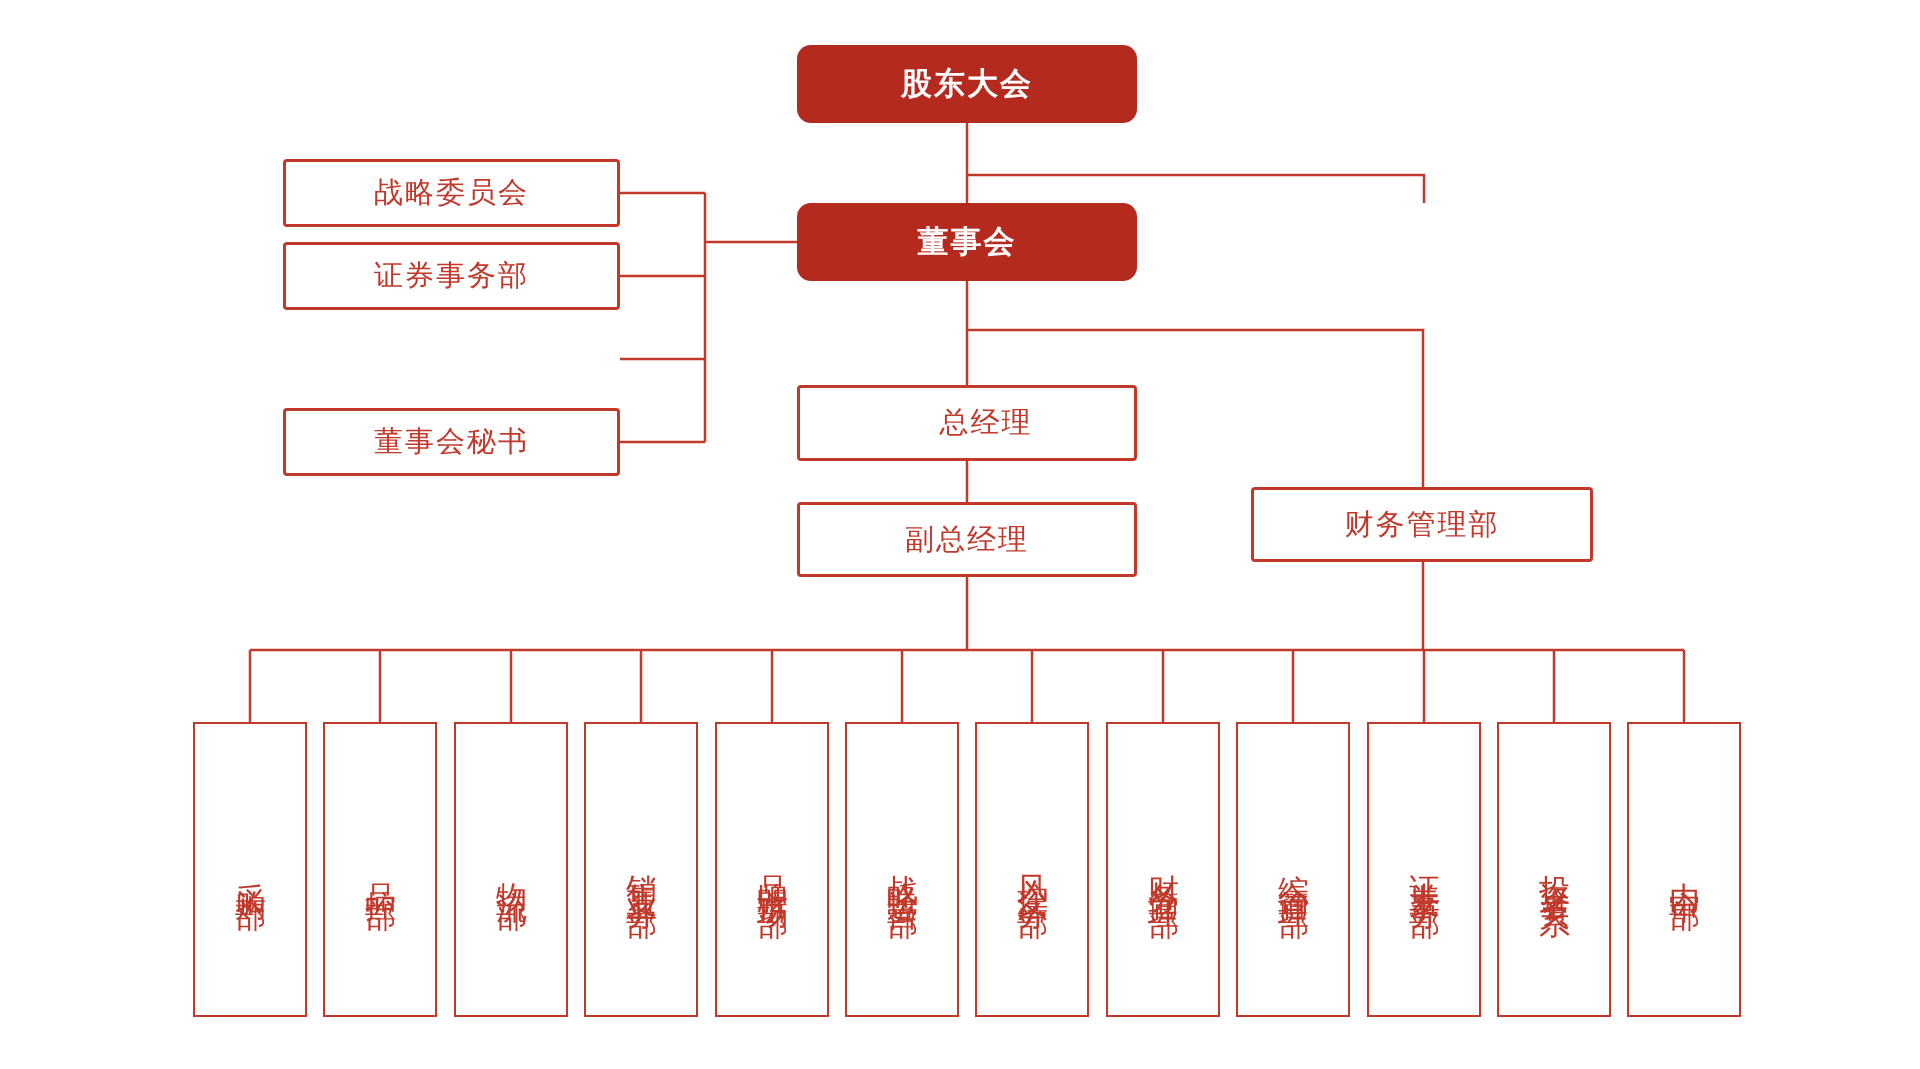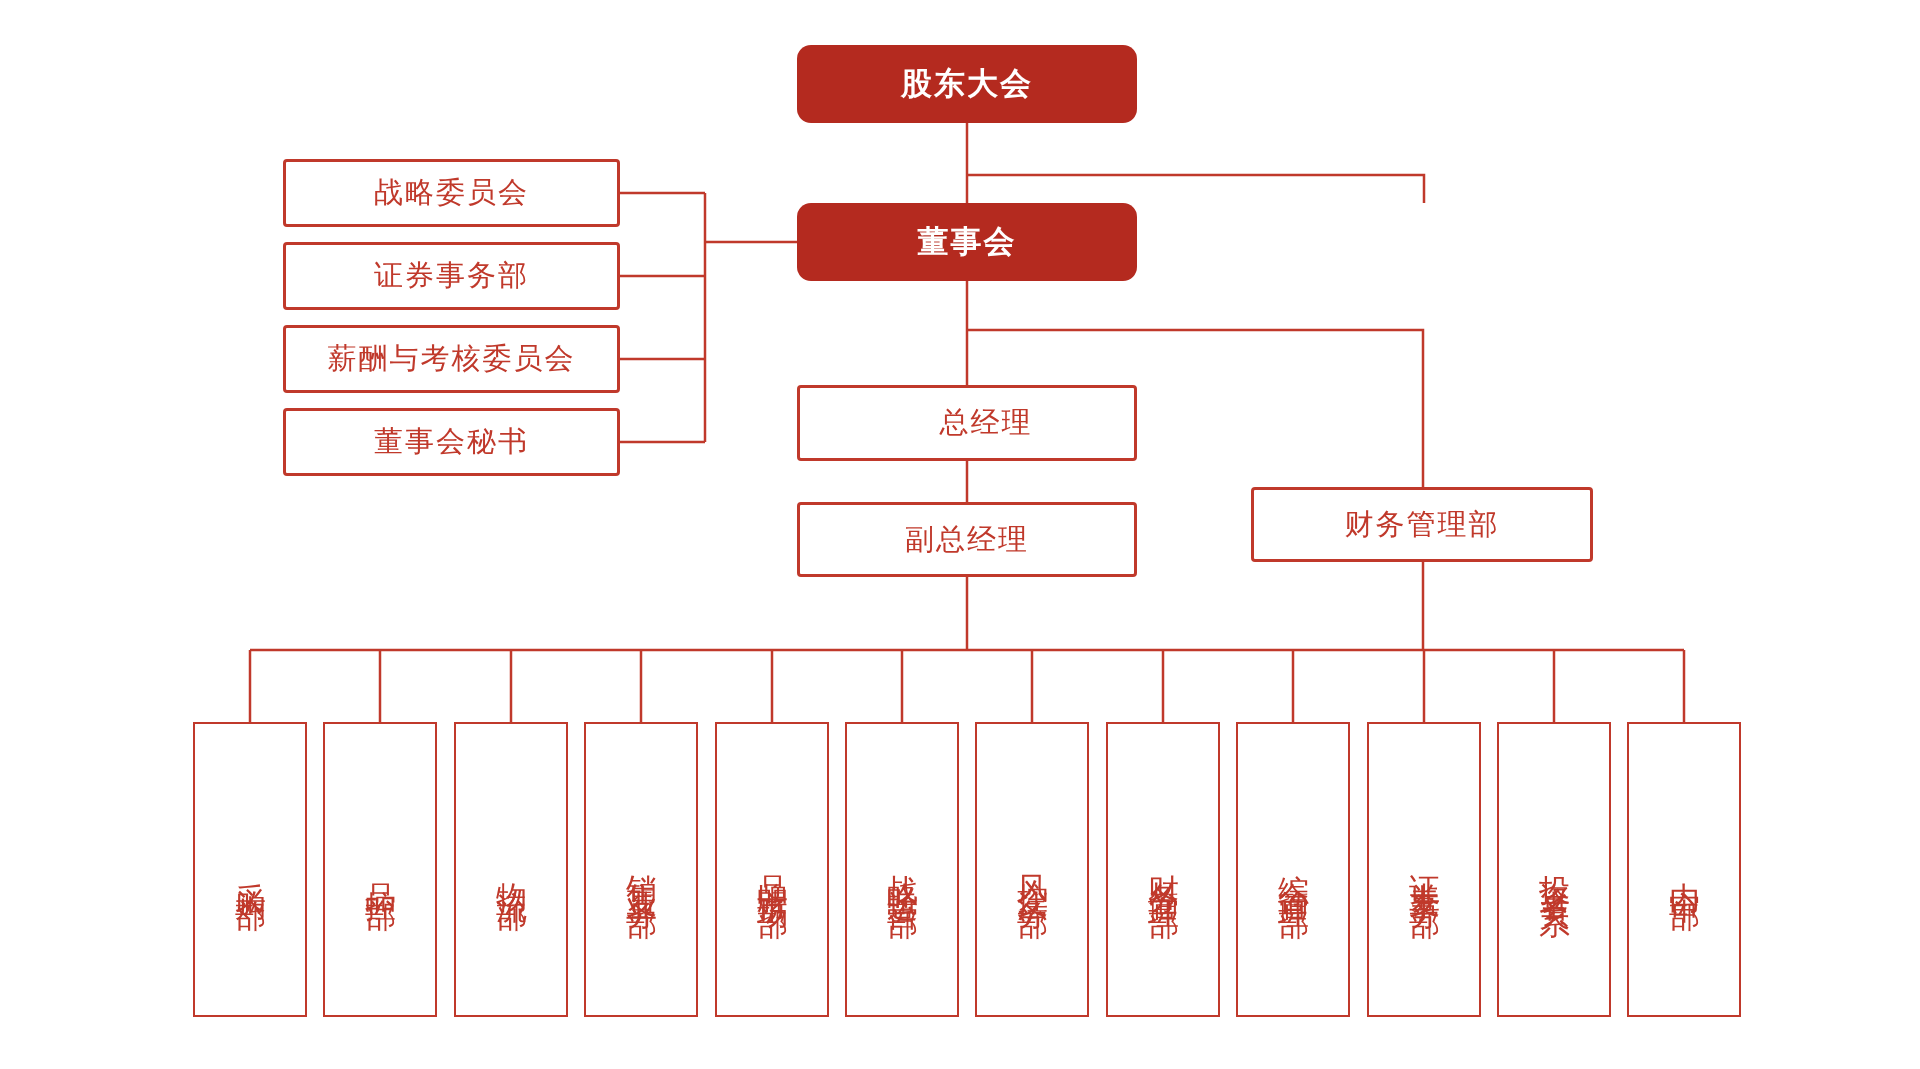--- a/index.html
+++ b/index.html
@@ -129,21 +129,20 @@
     </g>
   </svg>
 
   <div id="n-shareholders" class="node filled">股东大会</div>
 
   <div id="n-board" class="node filled">董事会</div>
 
 
   <div id="n-com0" class="node outlined">战略委员会</div>
   <div id="n-com1" class="node outlined">证券事务部</div>
-  <div id="n-com2" class="node outlined">薪酬与考核委员会</div>
   <div id="n-com3" class="node outlined">董事会秘书</div>
 
   <div id="n-gm" class="node outlined">总经理</div>
   <div id="n-deputy" class="node outlined">副总经理</div>
   <div id="n-secretary" class="node outlined">财务管理部</div>
 
   <div id="n-dep0" class="node dept">采购部</div>
   <div id="n-dep1" class="node dept">品控部</div>
   <div id="n-dep2" class="node dept">物流部</div>
   <div id="n-dep3" class="node dept">销售业务部</div>

